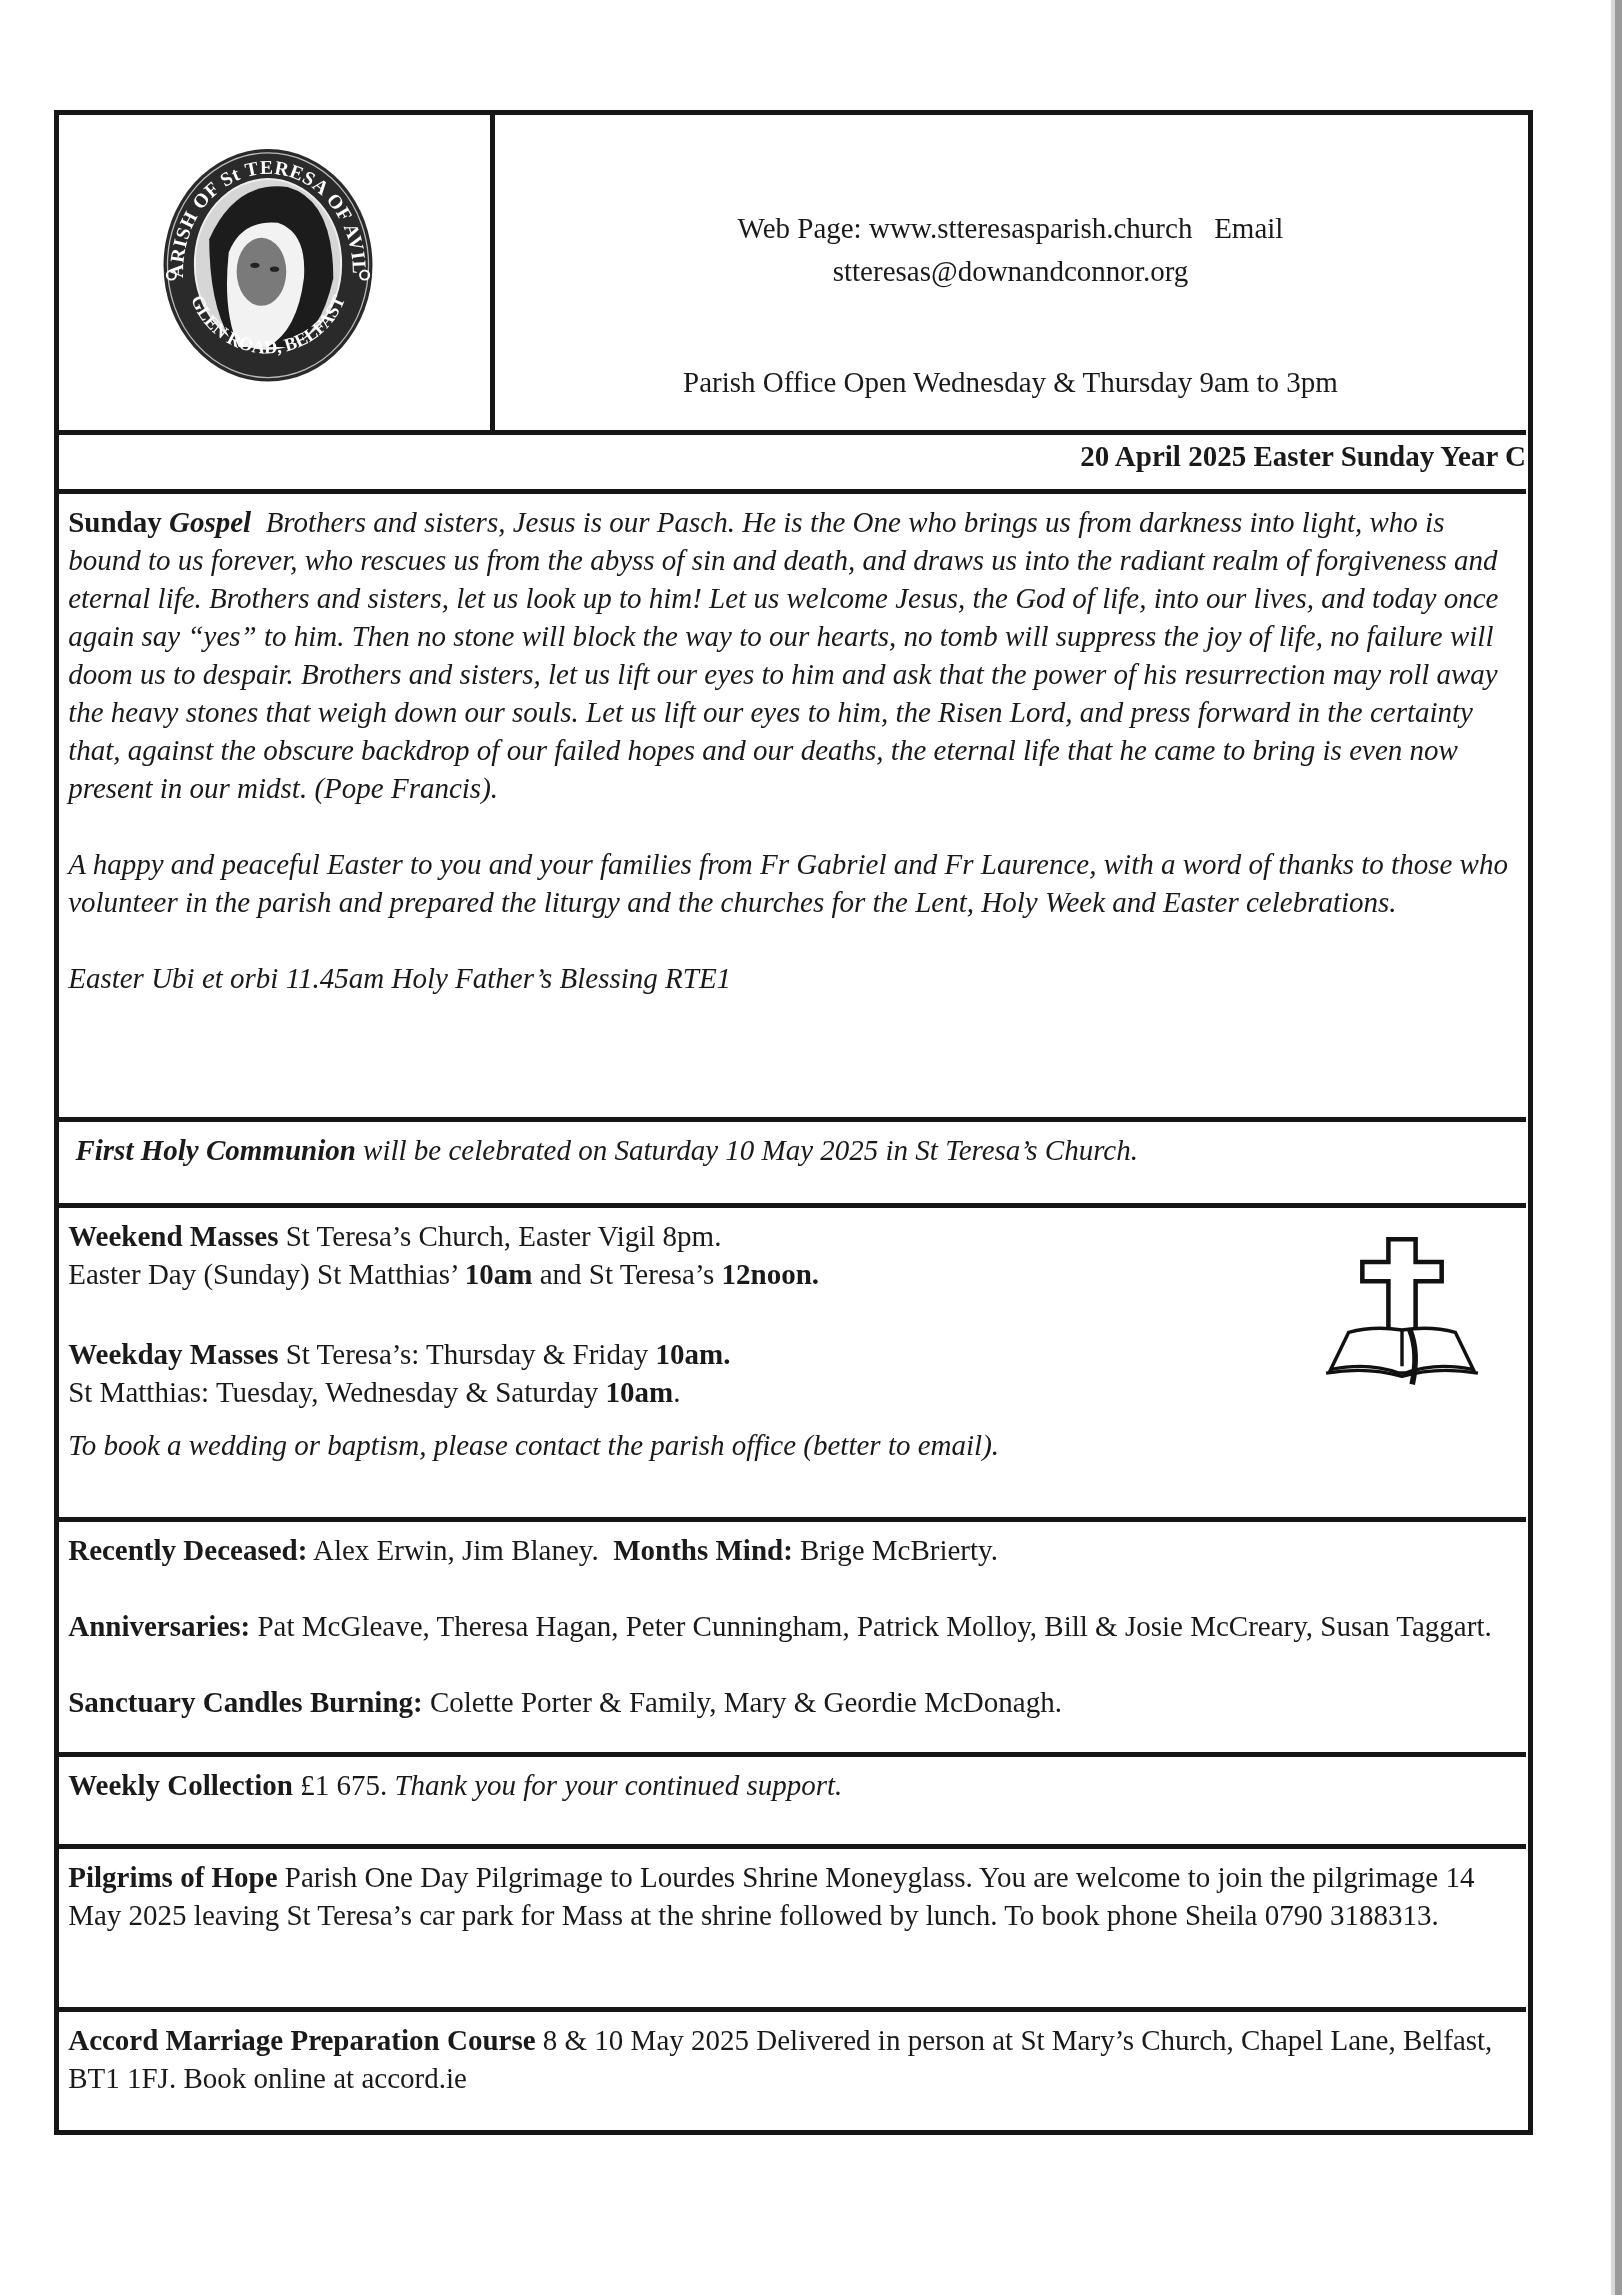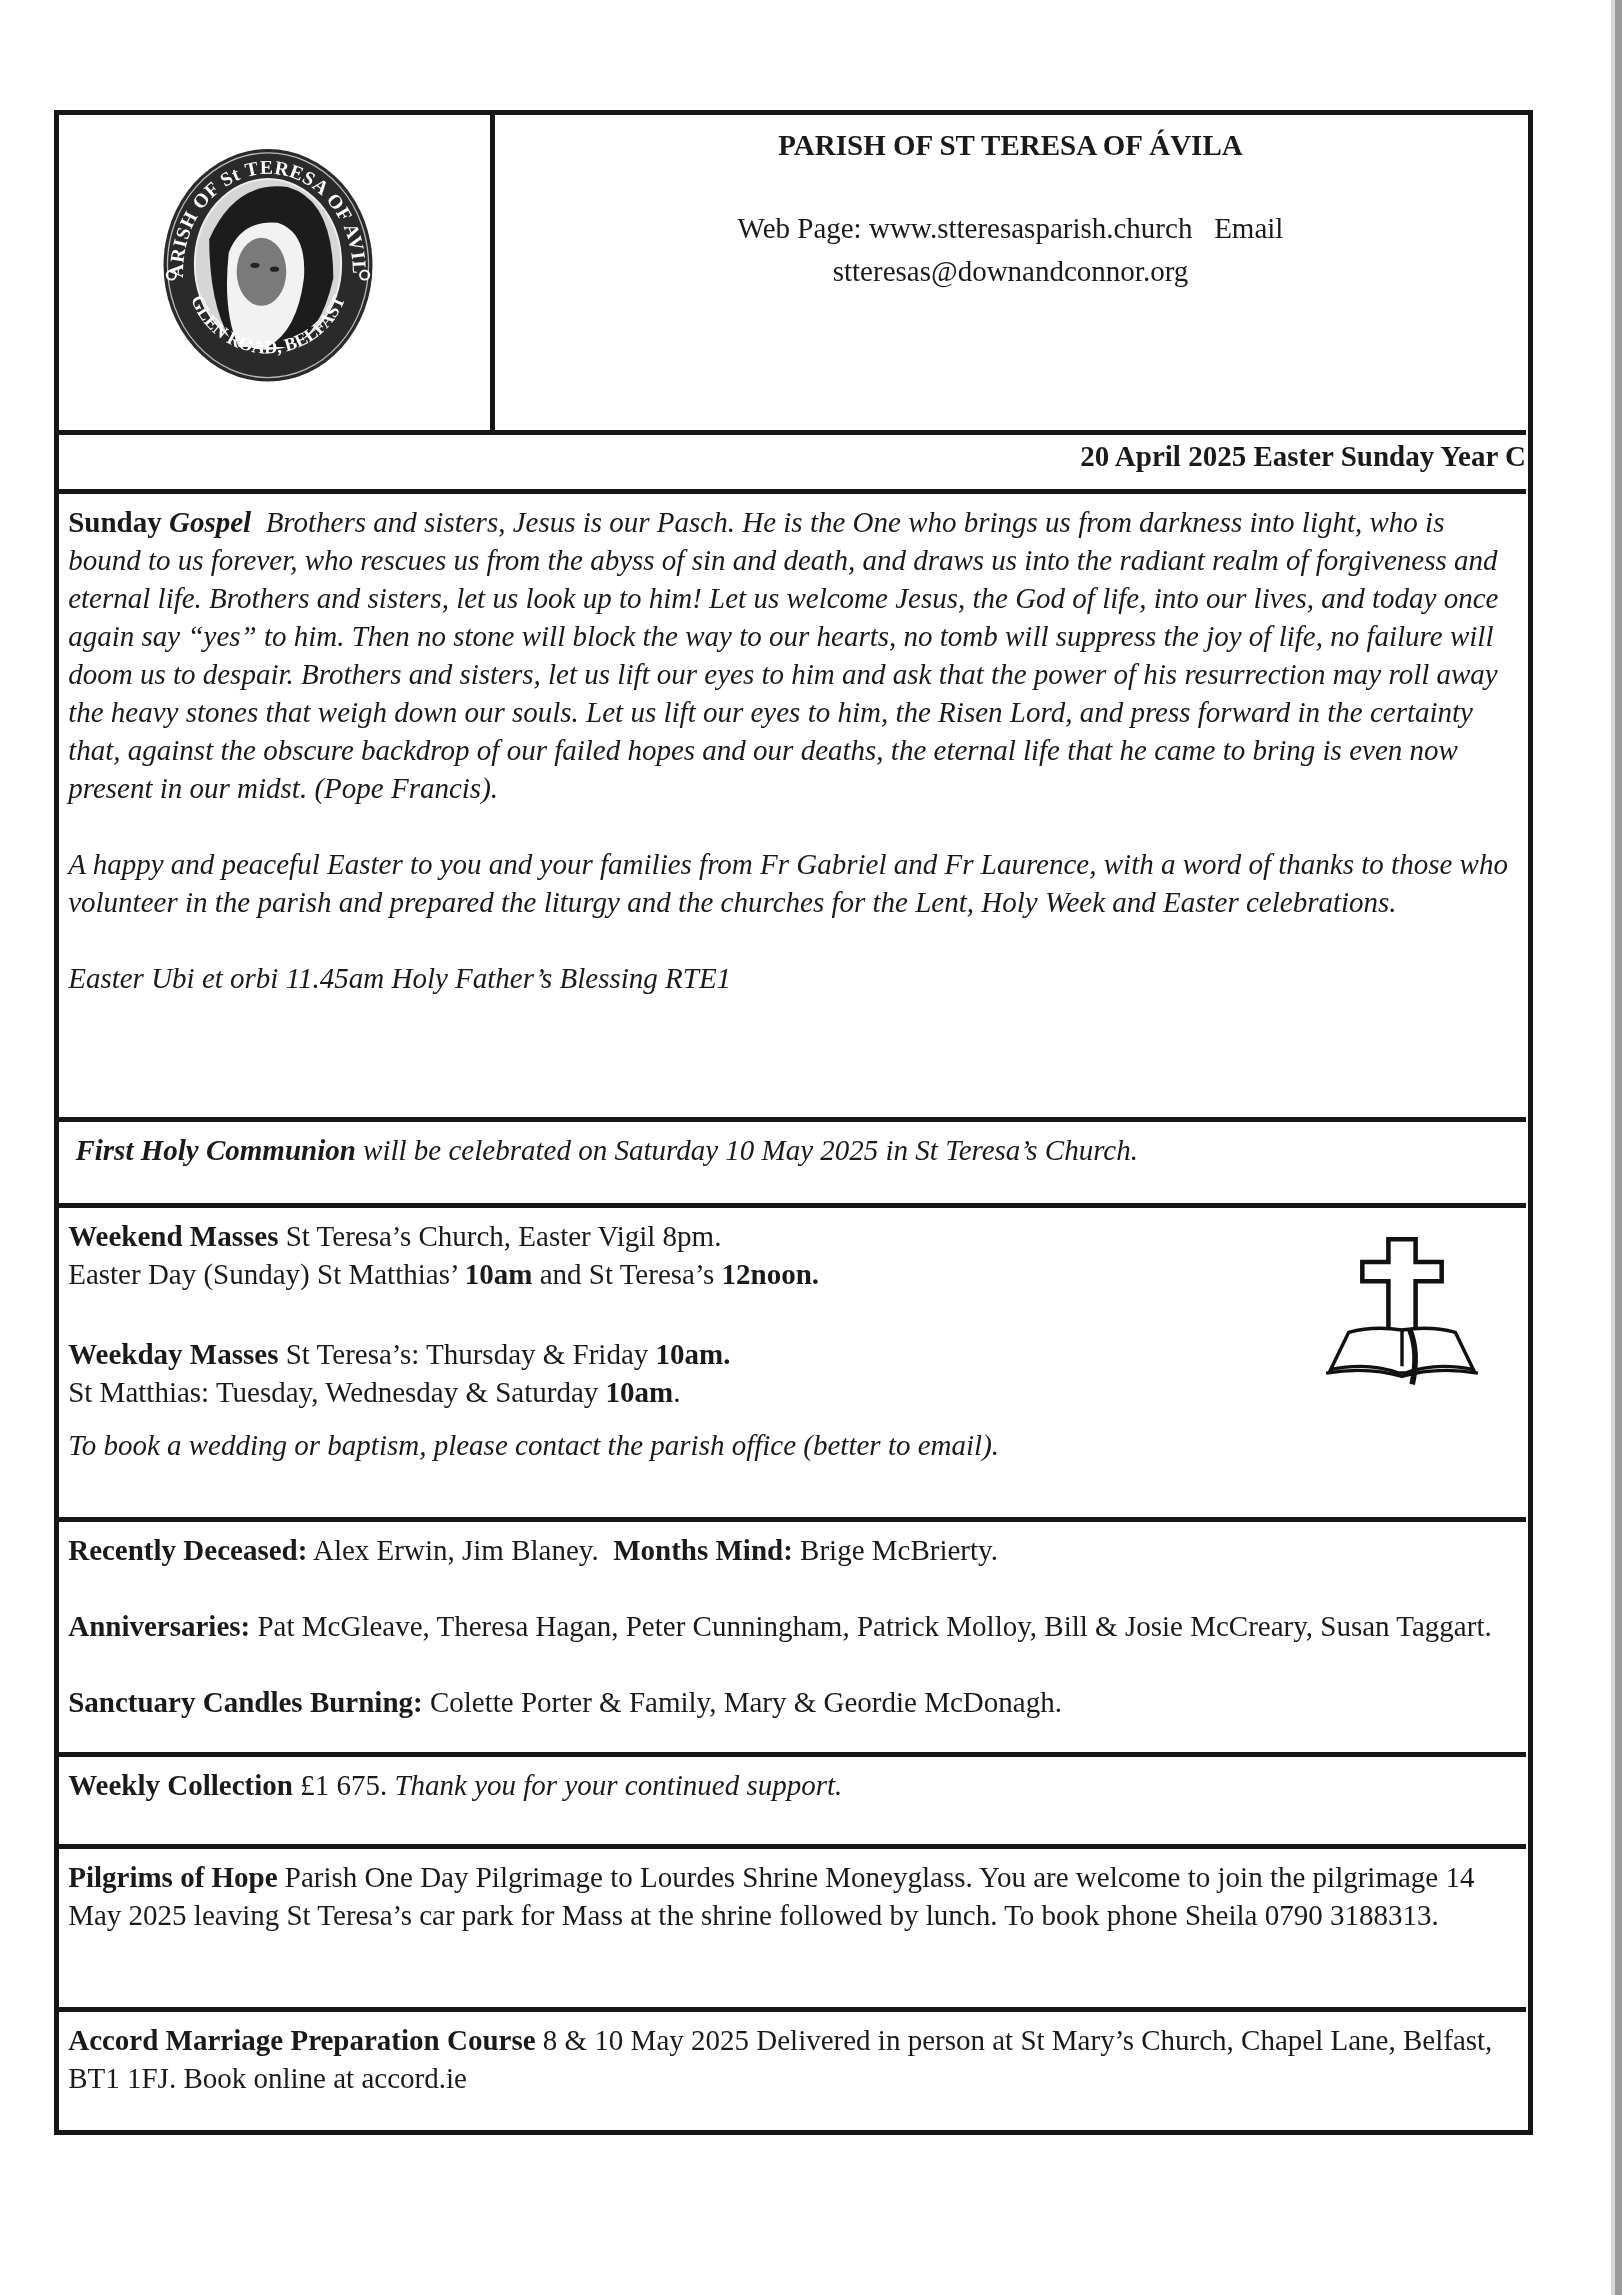--- a/index.html
+++ b/index.html
@@ -69,30 +69,30 @@
           <textPath href="#arcTop" startOffset="50%" text-anchor="middle">PARISH OF St TERESA OF AVILA</textPath>
         </text>
         <text font-family="Liberation Serif, serif" font-size="28" fill="#fff" font-weight="bold">
           <textPath href="#arcBot" startOffset="50%" text-anchor="middle">GLEN ROAD, BELFAST</textPath>
         </text>
         <circle cx="22" cy="205" r="7" fill="none" stroke="#fff" stroke-width="3"></circle>
         <circle cx="318" cy="205" r="7" fill="none" stroke="#fff" stroke-width="3"></circle>
       </svg>
     </div>
     <div class="hdr-info">
-      <div class="hdr-title">PARISH OF ST TERESA OF ÁVILA</div>
       <div class="hdr-web">
         <div>
           <span>Web Page:</span>
           <span>www.stteresasparish.church</span>
           &nbsp;
           <span>Email</span>
         </div>
         <div>stteresas@downandconnor.org</div>
       </div>
+      <div class="hdr-office">Parish Office Open Wednesday &amp; Thursday 9am to 3pm</div>
     </div>
   </div>
 
   <div class="row date-row divided">20 April 2025 Easter Sunday Year C</div>
 
   <div class="row gospel divided pad txt">
     <p>
       <b>Sunday</b>
       <b><i>Gospel</i></b>&nbsp;
       <i>Brothers and sisters, Jesus is our Pasch. He is the One who brings us from darkness into light, who is bound to us forever, who rescues us from the abyss of sin and death, and draws us into the radiant realm of forgiveness and eternal life. Brothers and sisters, let us look up to him! Let us welcome Jesus, the God of life, into our lives, and today once again say “yes” to him. Then no stone will block the way to our hearts, no tomb will suppress the joy of life, no failure will doom us to despair. Brothers and sisters, let us lift our eyes to him and ask that the power of his resurrection may roll away the heavy stones that weigh down our souls. Let us lift our eyes to him, the Risen Lord, and press forward in the certainty that, against the obscure backdrop of our failed hopes and our deaths, the eternal life that he came to bring is even now present in our midst. (Pope Francis).</i>

